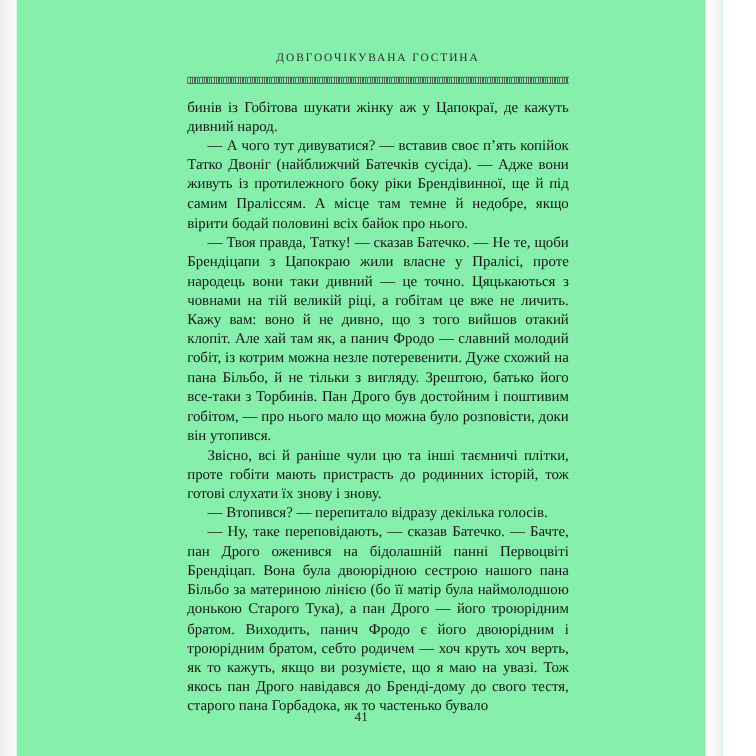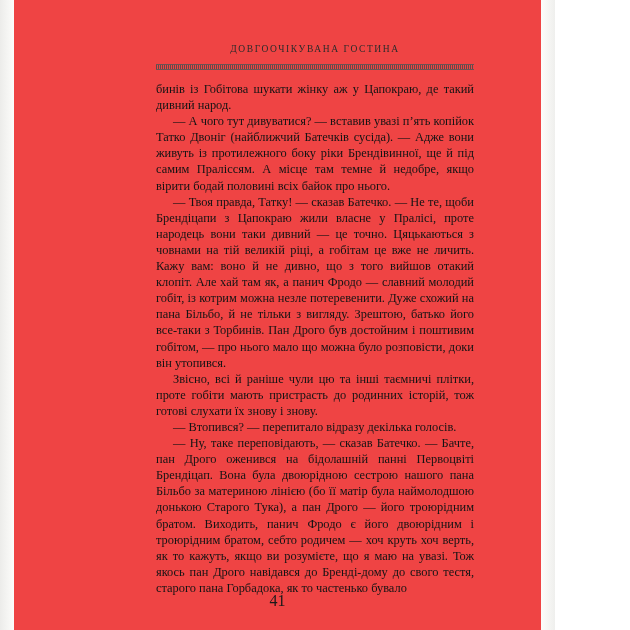--- a/index.html
+++ b/index.html
@@ -8,23 +8,23 @@
   }
   body {
     width: 630px;
     height: 630px;
     background: #ffffff;
     font-family: "Liberation Serif", serif;
     overflow: hidden;
   }
   .page {
     position: relative;
-    width: 555px;
+    width: 602px;
     height: 630px;
-    background: #ef4444;
+    background: #86efac;
   }
   .page-inner {
     position: absolute;
     left: 156px;
     top: 44px;
     width: 318px;
   }
   .running-head {
     text-align: center;
     font-family: "Liberation Serif", serif;
@@ -57,21 +57,21 @@
   }
   .body-text p.indent {
     text-indent: 17px;
   }
   .folio {
     position: absolute;
     left: 0;
     right: 0;
     top: 592px;
     text-align: center;
-    font-size: 16px;
+    font-size: 11px;
     color: #1a1a1a;
   }
   .page-edge-left {
     position: absolute;
     left: 0; top: 0; bottom: 0;
     width: 14px;
     background: linear-gradient(90deg, #ececea 0%, #fdfdfb 100%);
   }
   .page-edge-right {
     position: absolute;
@@ -85,22 +85,22 @@
 
 <div class="page">
   <div class="page-edge-left"></div>
   <div class="page-edge-right"></div>
 
   <div class="page-inner">
     <div class="running-head">Довгоочікувана гостина</div>
     <div class="rule"></div>
 
     <div class="body-text">
-      <p>бинів із Гобітова шукати жінку аж у Цапокраю, де такий дивний народ.</p>
-      <p class="indent">— А чого тут дивуватися? — вставив увазі п’ять копійок Татко Двоніг (найближчий Батечків сусіда). — Адже вони живуть із протилежного боку ріки Брендівинної, ще й під самим Праліссям. А місце там темне й недобре, якщо вірити бодай половині всіх байок про нього.</p>
+      <p>бинів із Гобітова шукати жінку аж у Цапокраї, де кажуть дивний народ.</p>
+      <p class="indent">— А чого тут дивуватися? — вставив своє п’ять копійок Татко Двоніг (найближчий Батечків сусіда). — Адже вони живуть із протилежного боку ріки Брендівинної, ще й під самим Праліссям. А місце там темне й недобре, якщо вірити бодай половині всіх байок про нього.</p>
       <p class="indent">— Твоя правда, Татку! — сказав Батечко. — Не те, щоби Брендіцапи з Цапокраю жили власне у Пралісі, проте народець вони таки дивний — це точно. Цяцькаються з човнами на тій великій ріці, а гобітам це вже не личить. Кажу вам: воно й не дивно, що з того вийшов отакий клопіт. Але хай там як, а панич Фродо — славний молодий гобіт, із котрим можна незле потеревенити. Дуже схожий на пана Більбо, й не тільки з вигляду. Зрештою, батько його все-таки з Торбинів. Пан Дрого був достойним і поштивим гобітом, — про нього мало що можна було розповісти, доки він утопився.</p>
       <p class="indent">Звісно, всі й раніше чули цю та інші таємничі плітки, проте гобіти мають пристрасть до родинних історій, тож готові слухати їх знову і знову.</p>
       <p class="indent">— Втопився? — перепитало відразу декілька голосів.</p>
       <p class="indent">— Ну, таке переповідають, — сказав Батечко. — Бачте, пан Дрого оженився на бідолашній панні Первоцвіті Брендіцап. Вона була двоюрідною сестрою нашого пана Більбо за материною лінією (бо її матір була наймолодшою донькою Старого Тука), а пан Дрого — його троюрідним братом. Виходить, панич Фродо є його двоюрідним і троюрідним братом, себто родичем — хоч круть хоч верть, як то кажуть, якщо ви розумієте, що я маю на увазі. Тож якось пан Дрого навідався до Бренді-дому до свого тестя, старого пана Горбадока, як то частенько бувало</p>
     </div>
   </div>
 
   <div class="folio">41</div>
 </div>
 

